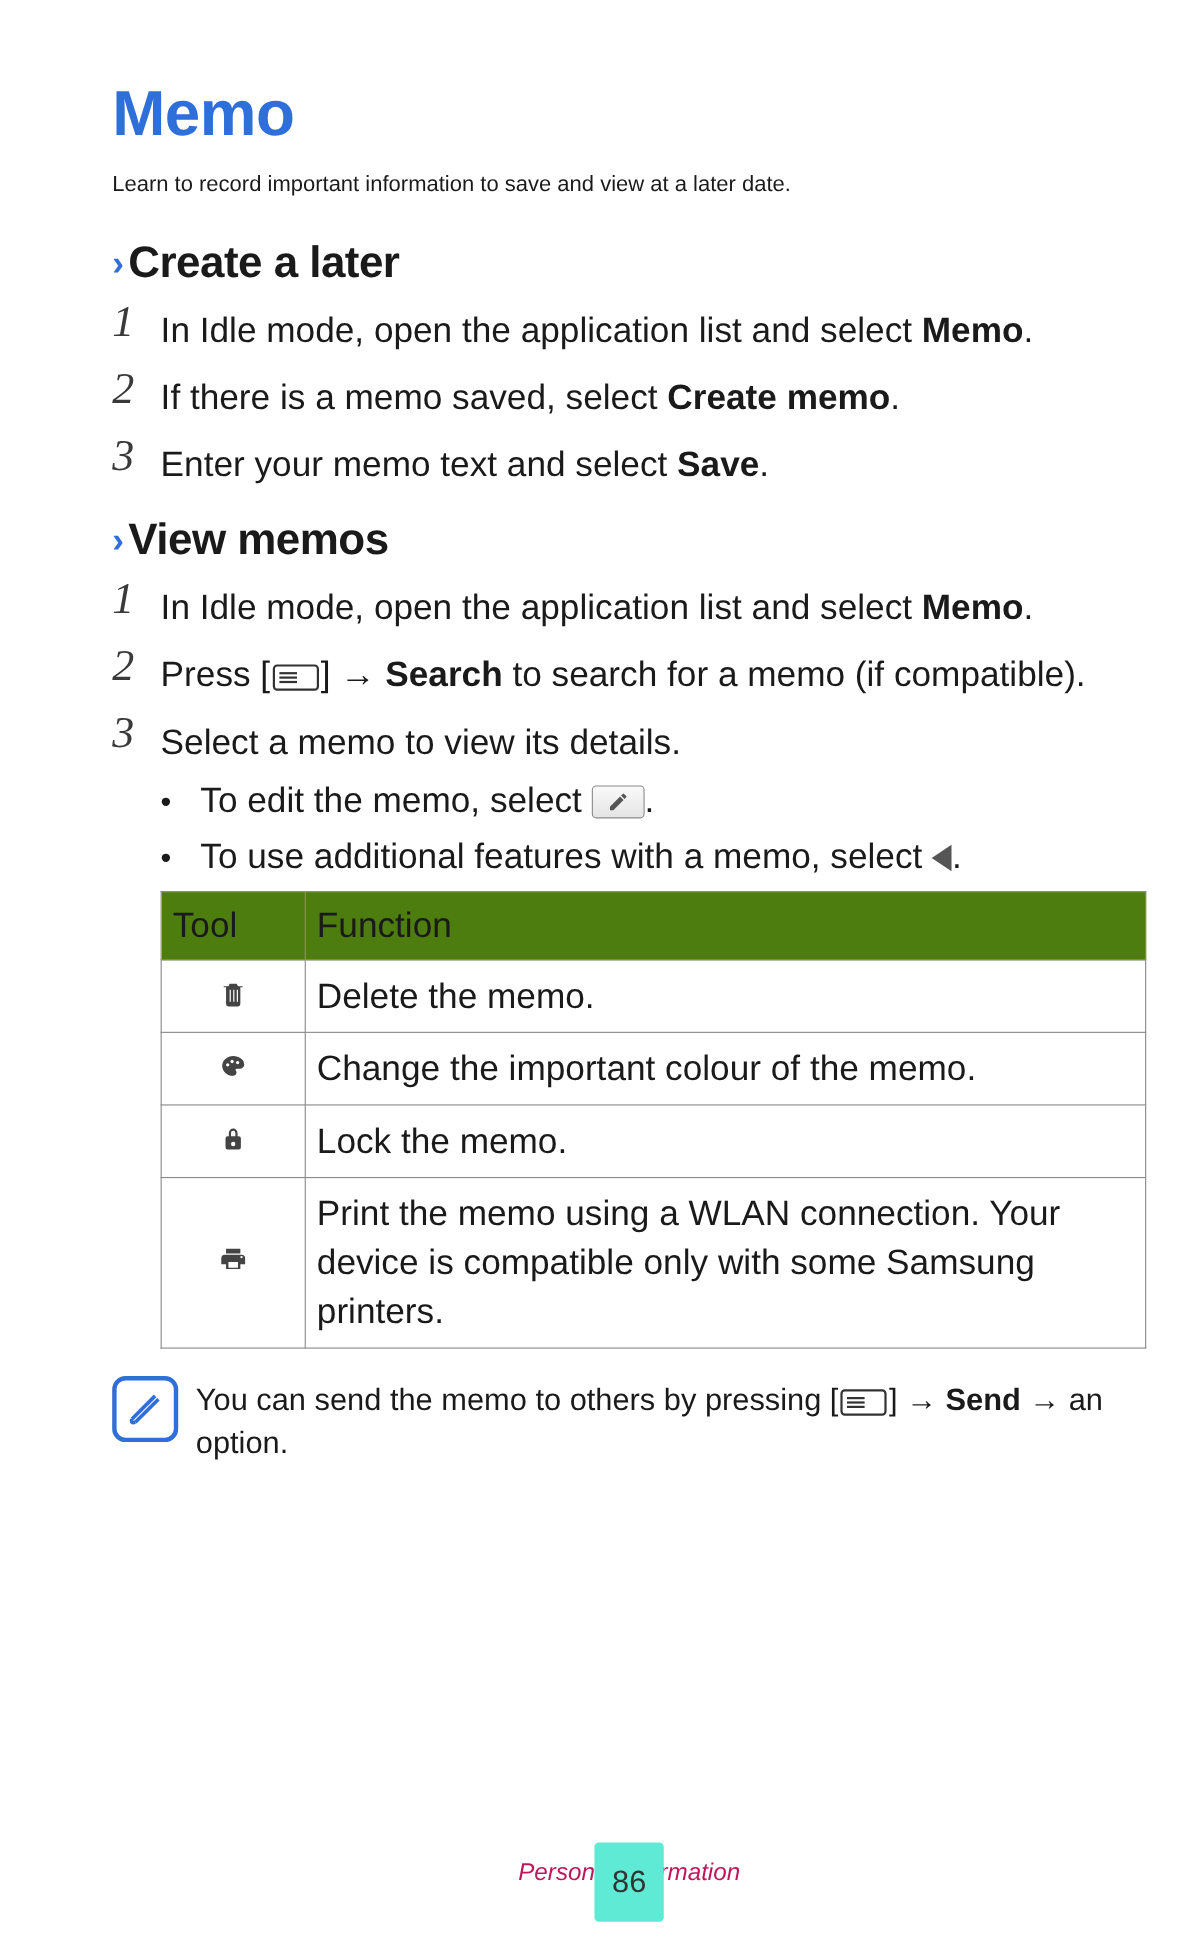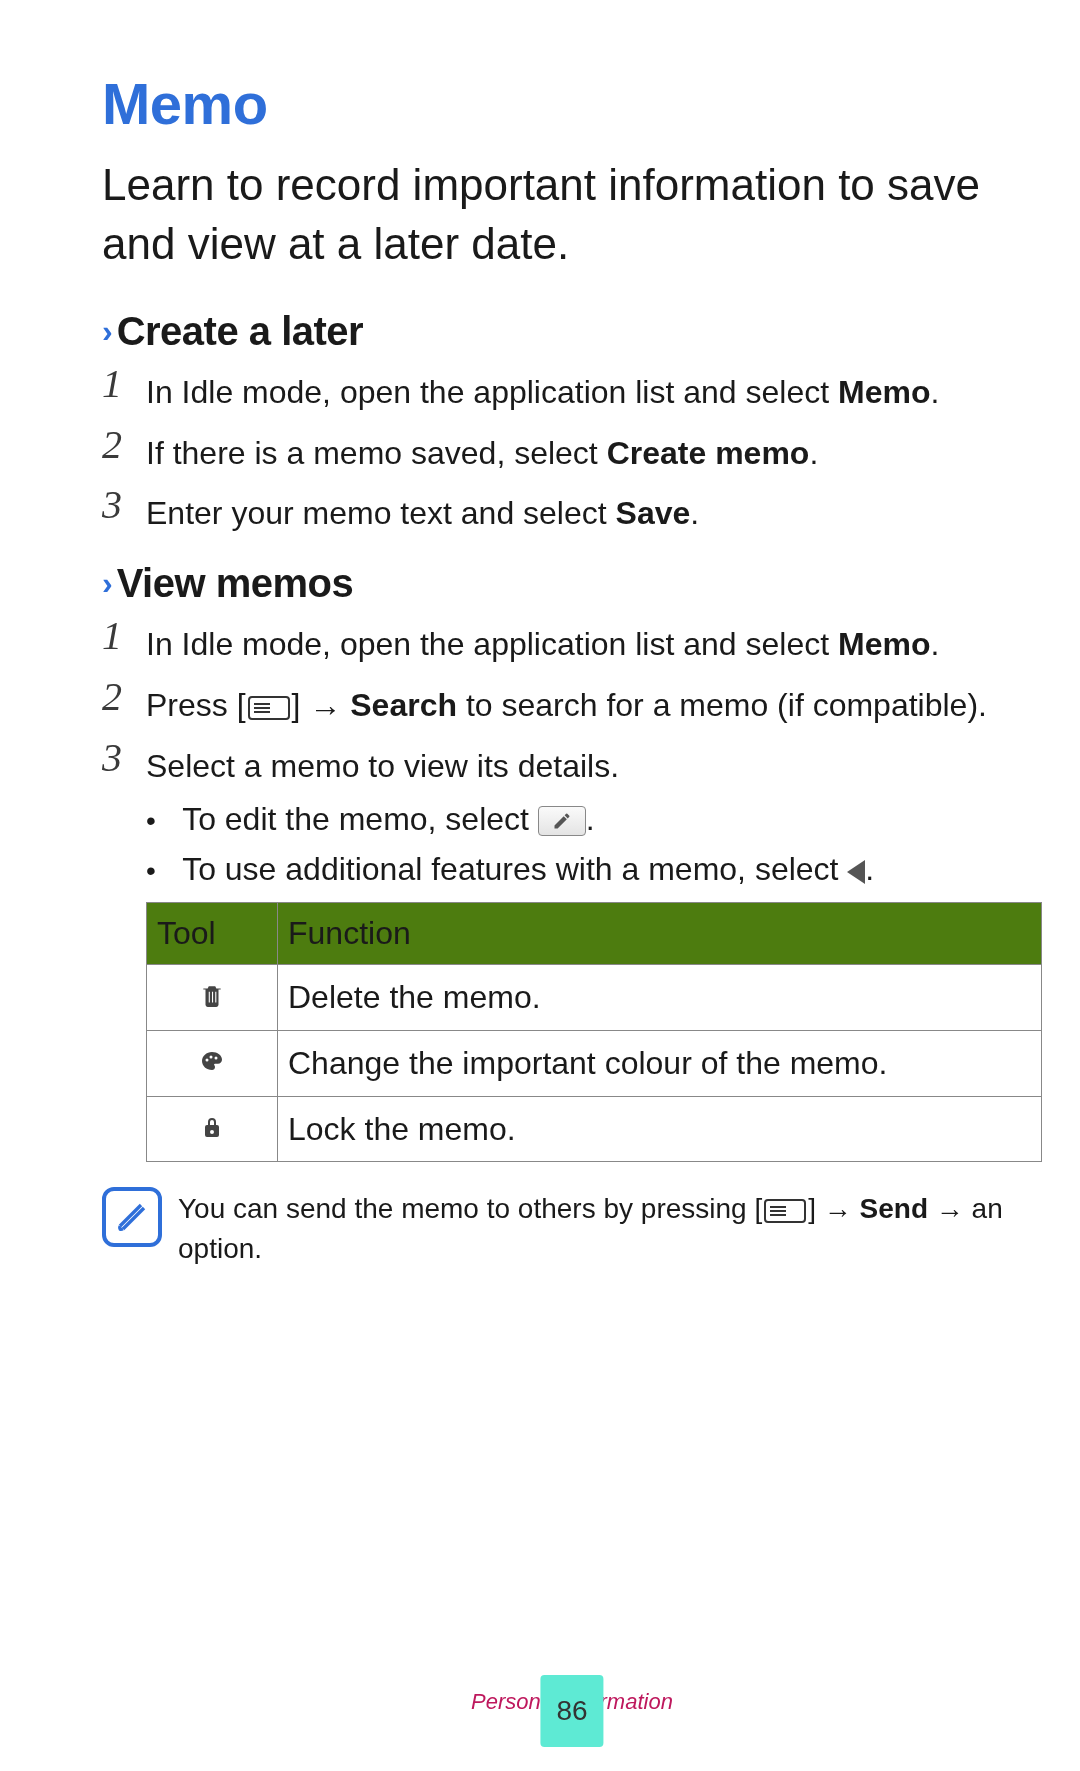--- a/index.html
+++ b/index.html
@@ -20,21 +20,21 @@
     margin-left: 32px;
   }
   h1.heading {
     color: #2f6fd9;
     font-size: 58px;
     font-weight: 700;
     margin: 0 0 18px 0;
     letter-spacing: -0.5px;
   }
   p.intro {
-    font-size: 44px;
+    font-size: 20px;
     line-height: 1.35;
     margin: 0 0 35px 0;
     font-weight: 400;
   }
   .sub-heading {
     display: flex;
     align-items: center;
     margin: 18px 0 10px 0;
   }
   .chevron {
@@ -307,20 +307,28 @@
               </td>
               <td>Change the important colour of the memo.</td>
             </tr>
             <tr>
               <td class="tool-cell">
                 <svg width="24" height="26" viewBox="0 0 24 24" fill="#444">
                     <path d="M17 10h-1V7a4 4 0 0 0-8 0v3H7a2 2 0 0 0-2 2v8a2 2 0 0 0 2 2h10a2 2 0 0 0 2-2v-8a2 2 0 0 0-2-2zm-7-3a2 2 0 1 1 4 0v3h-4V7zm2 12a2 2 0 1 1 0-4 2 2 0 0 1 0 4z"></path>
                   </svg>
               </td>
               <td>Lock the memo.</td>
+            </tr>
+            <tr>
+              <td class="tool-cell">
+                <svg width="28" height="26" viewBox="0 0 24 24" fill="#444">
+                    <path d="M19 8H5a3 3 0 0 0-3 3v5h4v4h12v-4h4v-5a3 3 0 0 0-3-3zm-3 11H8v-5h8v5zm3-8a1 1 0 1 1 0-2 1 1 0 0 1 0 2zM18 3H6v4h12V3z"></path>
+                  </svg>
+              </td>
+              <td>Print the memo using a WLAN connection. Your device is compatible only with some Samsung printers.</td>
             </tr>
           </tbody>
         </table>
 
       </span>
     </li>
   </ol>
 
   <div class="note-block">
     <div class="note-icon">

